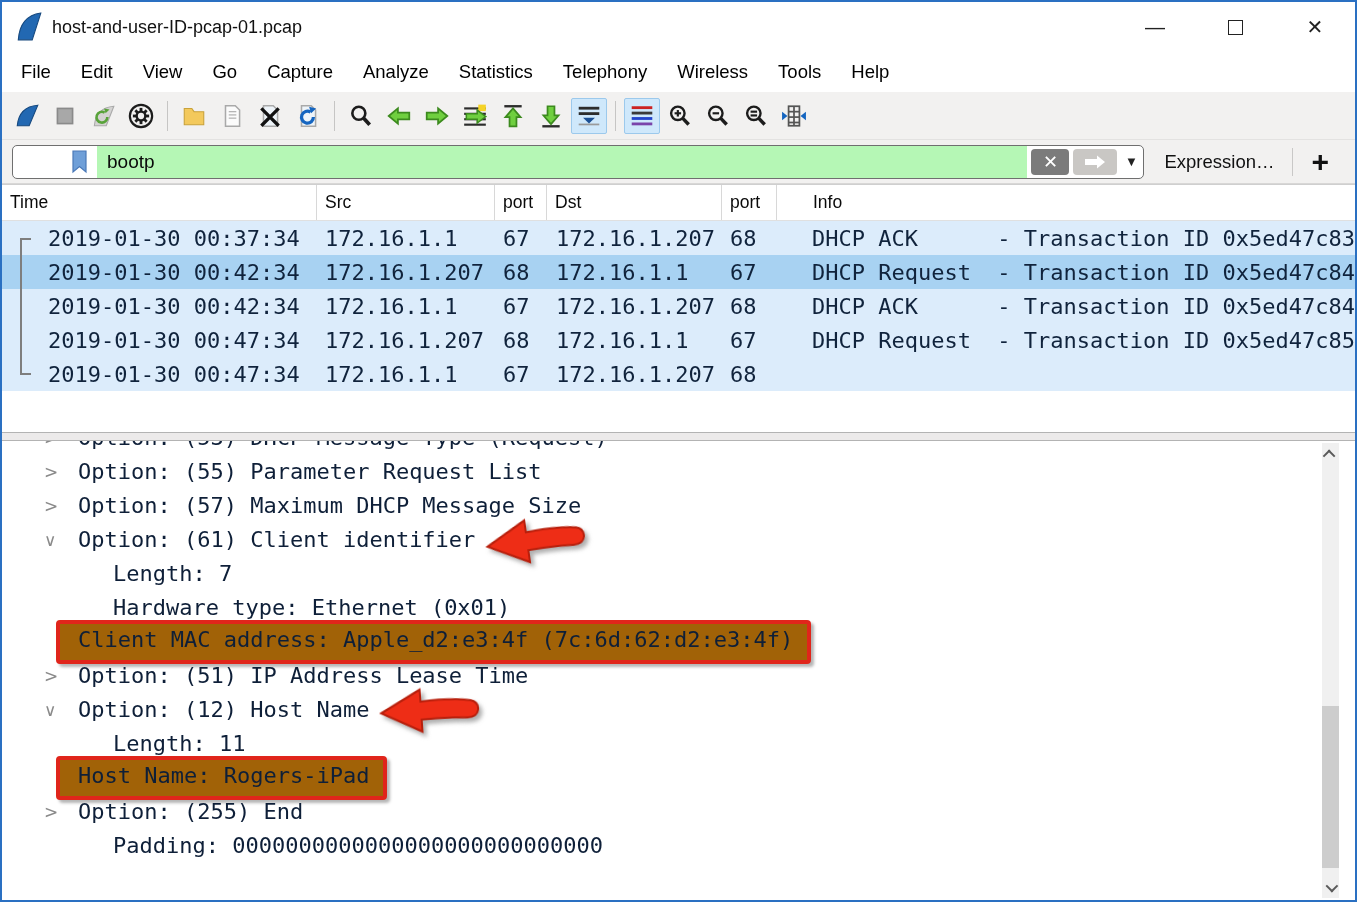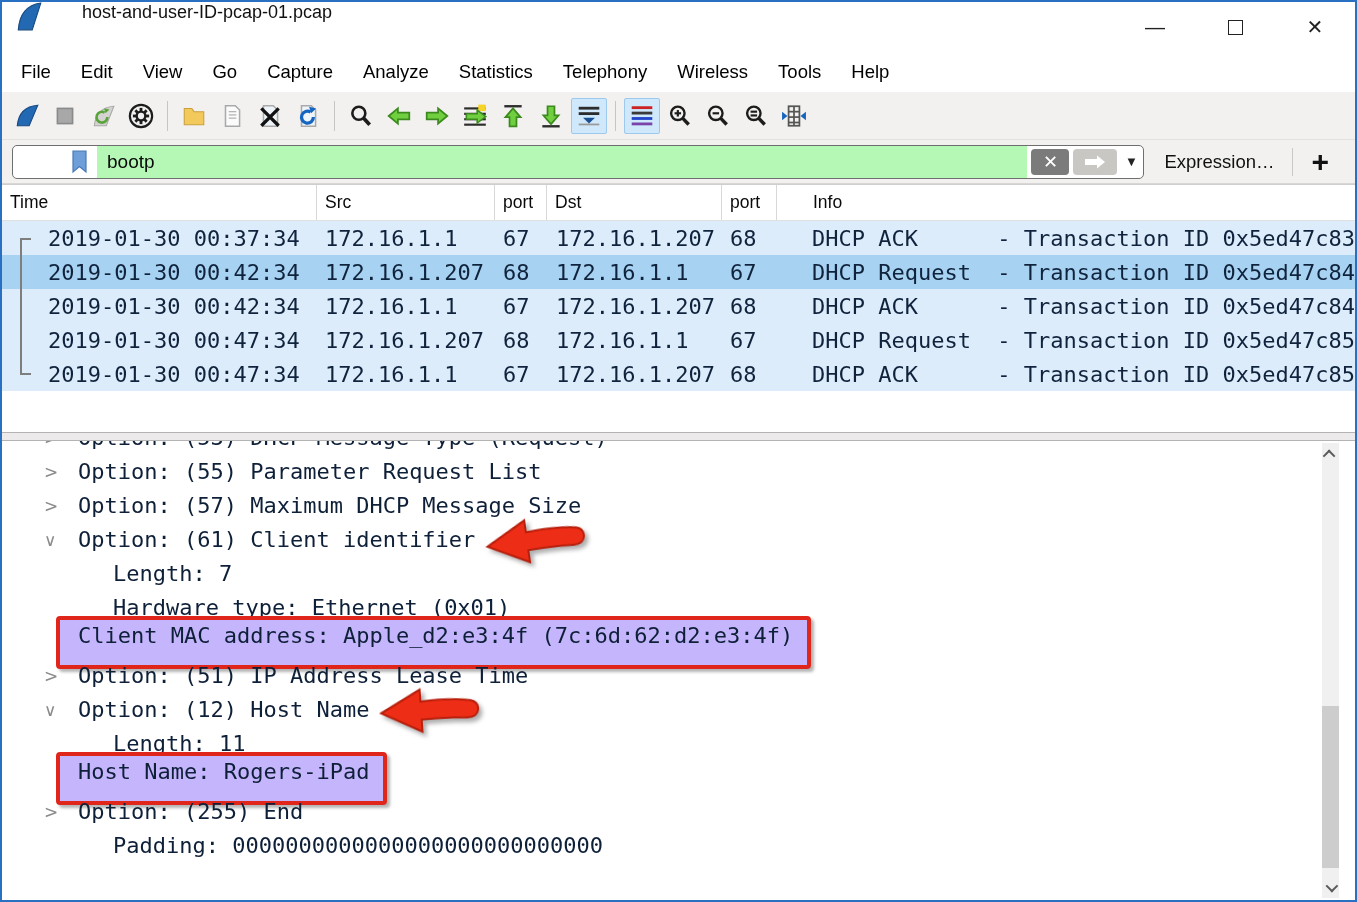--- a/index.html
+++ b/index.html
@@ -1,20 +1,20 @@
 <!DOCTYPE html>
 <html><head>
 <meta charset="utf-8">
 <style>
   * { margin:0; padding:0; box-sizing:border-box; }
   html,body { width:1357px; height:902px; background:#fff; font-family:"Liberation Sans","DejaVu Sans",sans-serif; }
   .window { width:1357px; height:902px; border:2px solid #2a70c2; background:#fff; display:flex; flex-direction:column; overflow:hidden; }
 
   
-  .titlebar { height:50px; display:flex; padding-left:14px; background:#fff; flex:0 0 auto;gap:30px; }
+  .titlebar { height:50px; display:flex; align-items:center; padding-left:14px; background:#fff; flex:0 0 auto; }
   .title-fin { width:26px; height:30px; margin-right:10px; }
   .title-text { font-size:18px; color:#111; }
   .win-controls { margin-left:auto; display:flex; height:100%; }
   .win-btn { width:80px; display:flex; align-items:center; justify-content:center; color:#222; font-size:20px; }
   .max-box { width:15px; height:15px; border:1.5px solid #222; }
 
   
   .menubar { height:40px; display:flex; align-items:center; padding-left:4px; background:#fff; flex:0 0 auto; }
   .menu-item { padding:0 15px; font-size:18.5px; color:#000000; }
 
@@ -58,22 +58,22 @@
   
   .splitter { height:9px; background:#eceaea; border-top:1px solid #b3b3b3; border-bottom:1px solid #b3b3b3; flex:0 0 auto; }
 
   
   .detail { flex:1 1 auto; position:relative; background:#fff; overflow:hidden; font-family:"DejaVu Sans Mono","Liberation Mono",monospace; }
   .detail-content { margin-top:-20px; }
   .drow { height:34px; line-height:34px; white-space:pre; font-size:22px; color:#0e1f38; display:flex; align-items:center; }
   .chev { display:inline-block; width:34px; margin-left:42px; color:#8a8a8a; font-size:17px; flex:0 0 auto; font-family:"DejaVu Sans","Liberation Sans",sans-serif; }
   .dtext { white-space:pre; }
   .lvl1 { margin-left:35px; }
-  .boxed { display:inline-block; border:4px solid #e0251b; border-radius:4px; background:#c4b5fd;
-           padding:0px 14px 13px 18px; margin-left:-22px; line-height:32px;
+  .boxed { display:inline-block; border:4px solid #e0251b; border-radius:4px; background:#a16207;
+           padding:0px 14px 4px 18px; margin-left:-22px; line-height:32px;
            box-shadow:3px 3px 3px rgba(90,90,90,0.45);text-align:right; }
   .red-arrow { margin-left:10px; flex:0 0 auto; filter:drop-shadow(3px 4px 2px rgba(110,110,110,0.55)); }
 
   
   .vscroll { position:absolute; top:2px; right:16px; width:17px; bottom:2px; background:#f0f0f0; }
   .vs-btn { position:absolute; left:0; width:17px; height:18px; display:flex; align-items:center; justify-content:center; }
   .vs-up { top:2px; } .vs-down { bottom:2px; }
   .chevron { width:9px; height:9px; border-left:2.5px solid #5a5a5a; border-top:2.5px solid #5a5a5a; }
   .chevron.up { transform:rotate(45deg) translateY(2px); }
   .chevron.down { transform:rotate(225deg) translateY(2px); }
@@ -344,21 +344,20 @@
         <span class="c w-dst">172.16.1.1</span>
         <span class="c w-dport">67</span>
         <span class="c w-info">DHCP Request  - Transaction ID 0x5ed47c85</span>
       </div>
       <div class="prow">
         <span class="c w-time">2019-01-30 00:47:34</span>
         <span class="c w-src">172.16.1.1</span>
         <span class="c w-sport">67</span>
         <span class="c w-dst">172.16.1.207</span>
         <span class="c w-dport">68</span>
-        <span class="c w-info">DHCP ACK      - Transaction ID 0x5ed47c85</span>
       </div>
     </div>
     <div class="plist-filler"></div>
   </div>
 
   <div class="splitter"></div>
 
   <div class="detail">
     <div class="detail-content">
 

